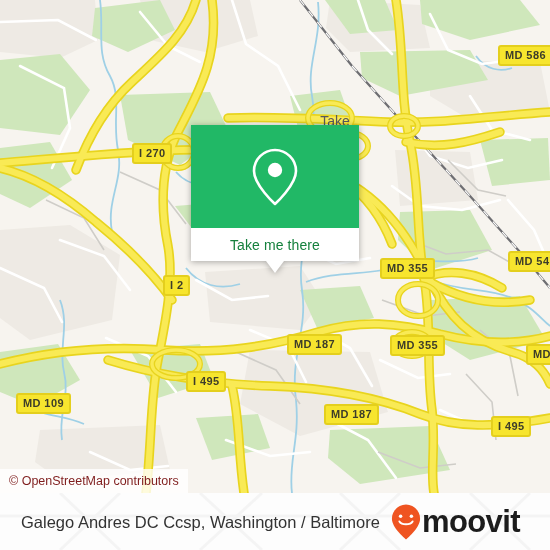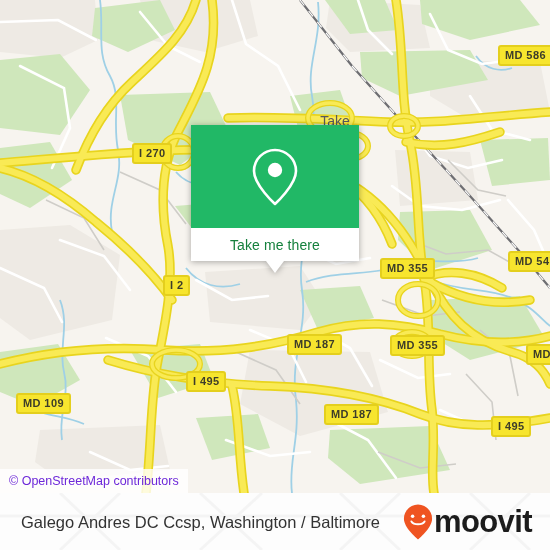--- a/index.html
+++ b/index.html
@@ -108,21 +108,21 @@
     left: 0;
     top: 469px;
     height: 24px;
     display: flex;
     align-items: center;
     background: rgba(255,255,255,0.80);
     padding: 0 9px 0 9px;
     z-index: 30;
   }
   #attribution span {
-    color: #6d28d9;
+    color: #7f1d1d;
     font-family: "Liberation Sans", sans-serif;
     font-size: 12.5px;
     line-height: 14px;
     white-space: nowrap;
   }
 
   
   #bottombar {
     position: absolute;
     left: 0;
@@ -139,21 +139,21 @@
     opacity: 0.055;
     pointer-events: none;
   }
   #bottombar-inner {
     position: relative;
     width: 100%;
     height: 100%;
     display: flex;
     align-items: center;
     justify-content: space-between;
-    padding: 0 18px 0 21px;
+    padding: 0 30px 0 21px;
     box-sizing: border-box;
   }
   #bottom-title {
     color: #333333;
     font-family: "Liberation Sans", sans-serif;
     font-size: 16.5px;
     line-height: 20px;
     white-space: nowrap;
   }
   #brand {

